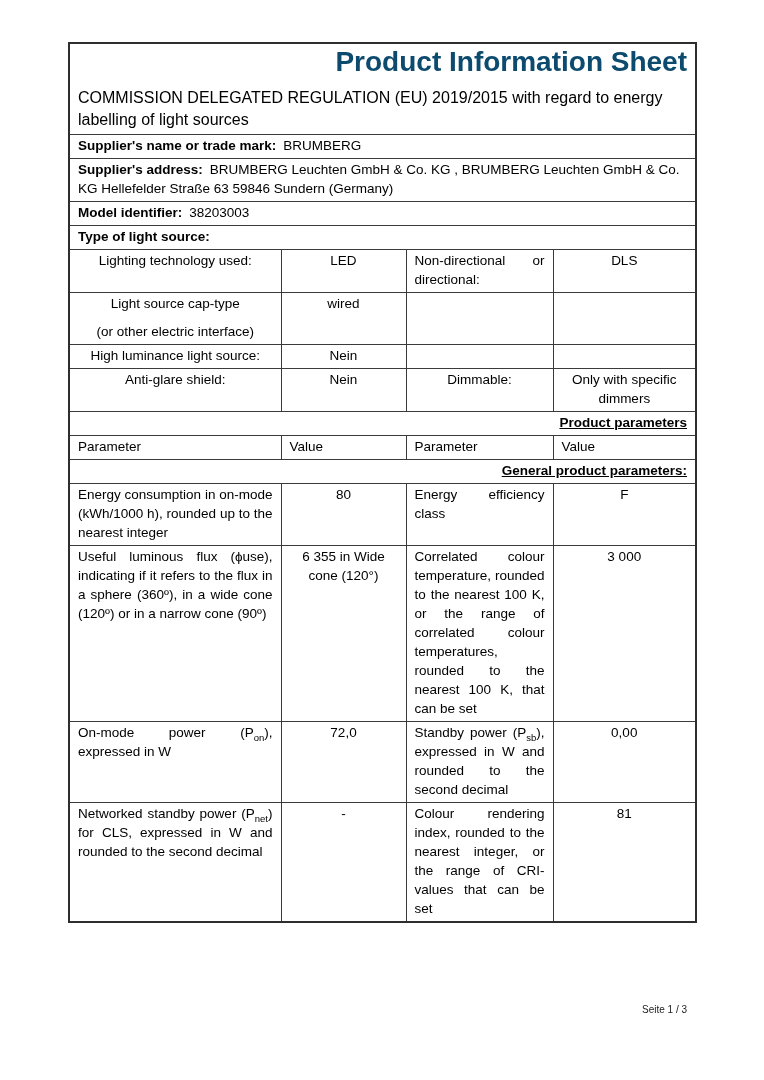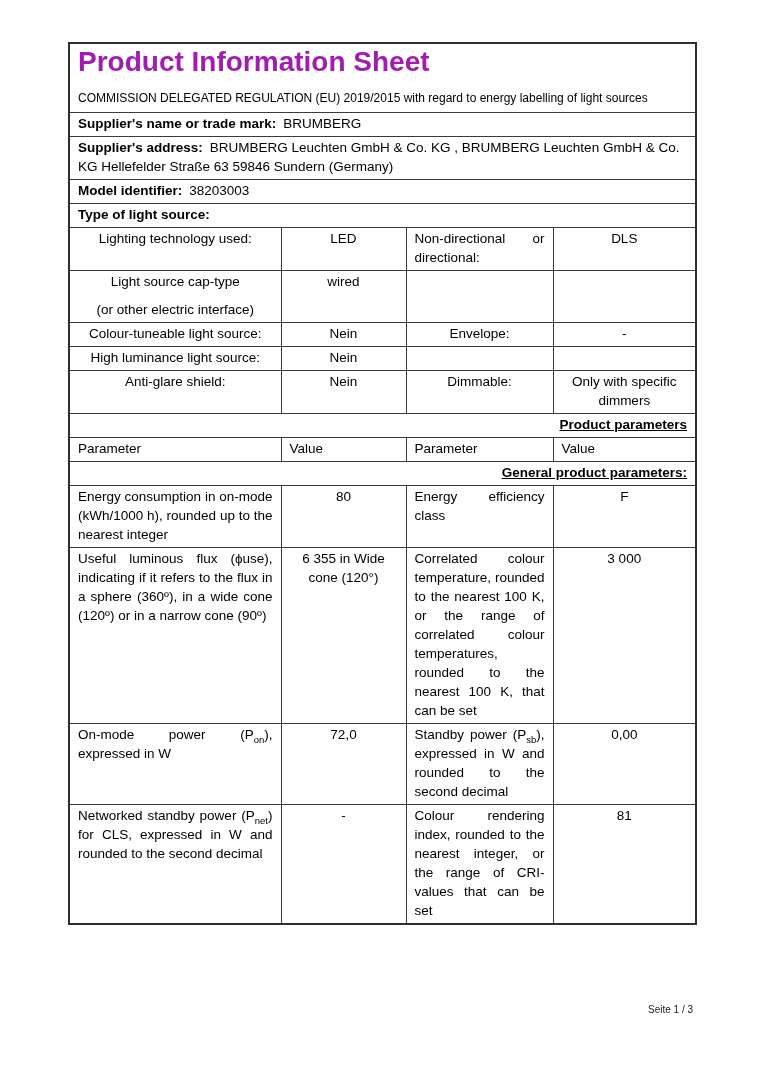--- a/index.html
+++ b/index.html
@@ -38,21 +38,21 @@
     overflow: hidden;
   }
   td.title-cell { padding: 8px 10px 10px 10px; }
   h1.doc-title {
     margin: 0 0 8px 0;
     font-size: 28px;
     line-height: 34px;
     font-weight: bold;
   }
   .regulation {
-    font-size: 12px;
+    font-size: 16px;
     line-height: 22px;
   }
   td.kv-cell { padding: 4px 9px 5px 9px; }
   .kv-label { font-weight: bold; }
   .kv-value { margin-left: 7px; margin-top: 17px; }
   td.section-left {
     font-weight: bold;
     padding: 4px 9px 5px 9px;
   }
   td.section-center {
@@ -67,42 +67,42 @@
   td.param.j { text-align: justify; }
   td.val {
     text-align: center;
   }
   td.colhead { padding: 1px 8px 2px 8px; }
   .line2 { margin-top: 9px; }
   sub { font-size: 9.5px; line-height: 0; }
   .footer {
     position: absolute;
     top: 1004px;
-    right: 71px;
+    right: 77px;
     font-size: 10px;
     color: #1c1c1c;
   }
 </style>
 </head>
 <body>
 
 <div class="page">
 
   <table class="pis">
     <colgroup>
         <col class="c1">
         <col class="c2">
         <col class="c3">
         <col class="c4">
       </colgroup>
 
     <tbody>
         <tr>
       <td colspan="4" class="title-cell">
-        <h1 class="doc-title" style="color: #a21caf;">Product Information Sheet</h1>
+        <h1 class="doc-title" style="color: #0c4a6e; text-align: right;">Product Information Sheet</h1>
         <div class="regulation">COMMISSION DELEGATED REGULATION (EU) 2019/2015 with regard to energy labelling of light sources</div>
       </td>
     </tr>
 
     <tr>
       <td colspan="4" class="kv-cell">
         <span class="kv-label">Supplier's name or trade mark:</span><span class="kv-value">BRUMBERG</span>
       </td>
     </tr>
 
@@ -133,26 +133,20 @@
       <td class="param">
         <div>Light source cap-type</div>
         <div class="line2">(or other electric interface)</div>
       </td>
       <td class="val">wired</td>
       <td class="param"></td>
       <td class="val"></td>
     </tr>
 
 
-    <tr>
-      <td class="param">Colour-tuneable light source:</td>
-      <td class="val">Nein</td>
-      <td class="param">Envelope:</td>
-      <td class="val">-</td>
-    </tr>
 
     <tr>
       <td class="param">High luminance light source:</td>
       <td class="val">Nein</td>
       <td class="param"></td>
       <td class="val"></td>
     </tr>
 
     <tr>
       <td class="param">Anti-glare shield:</td>

